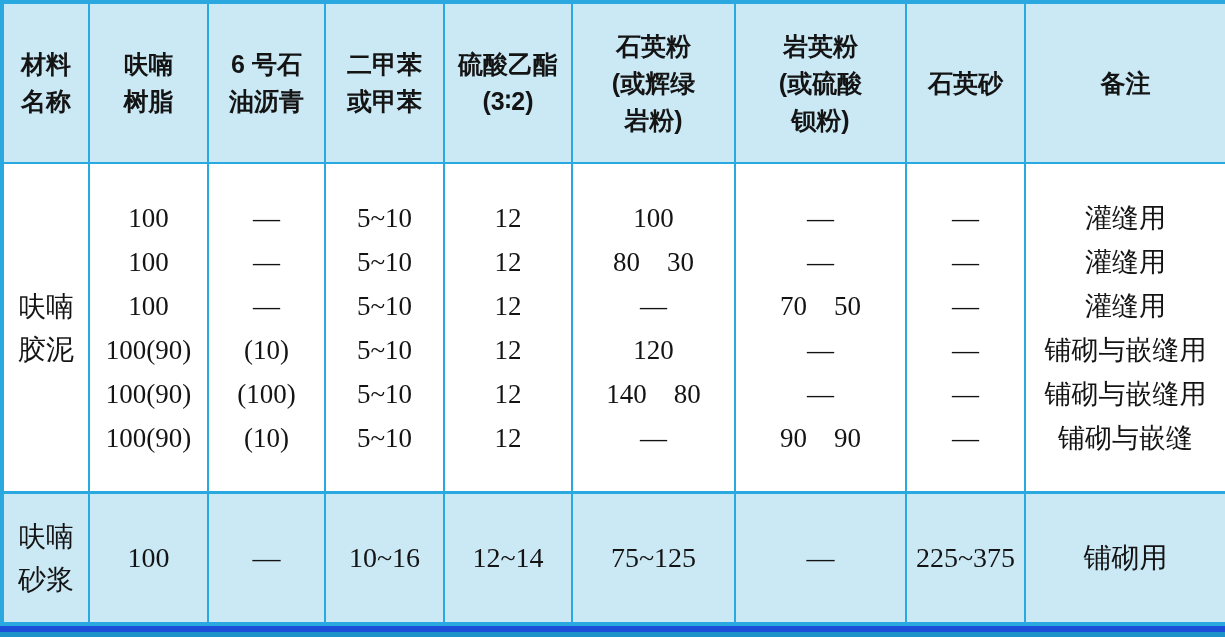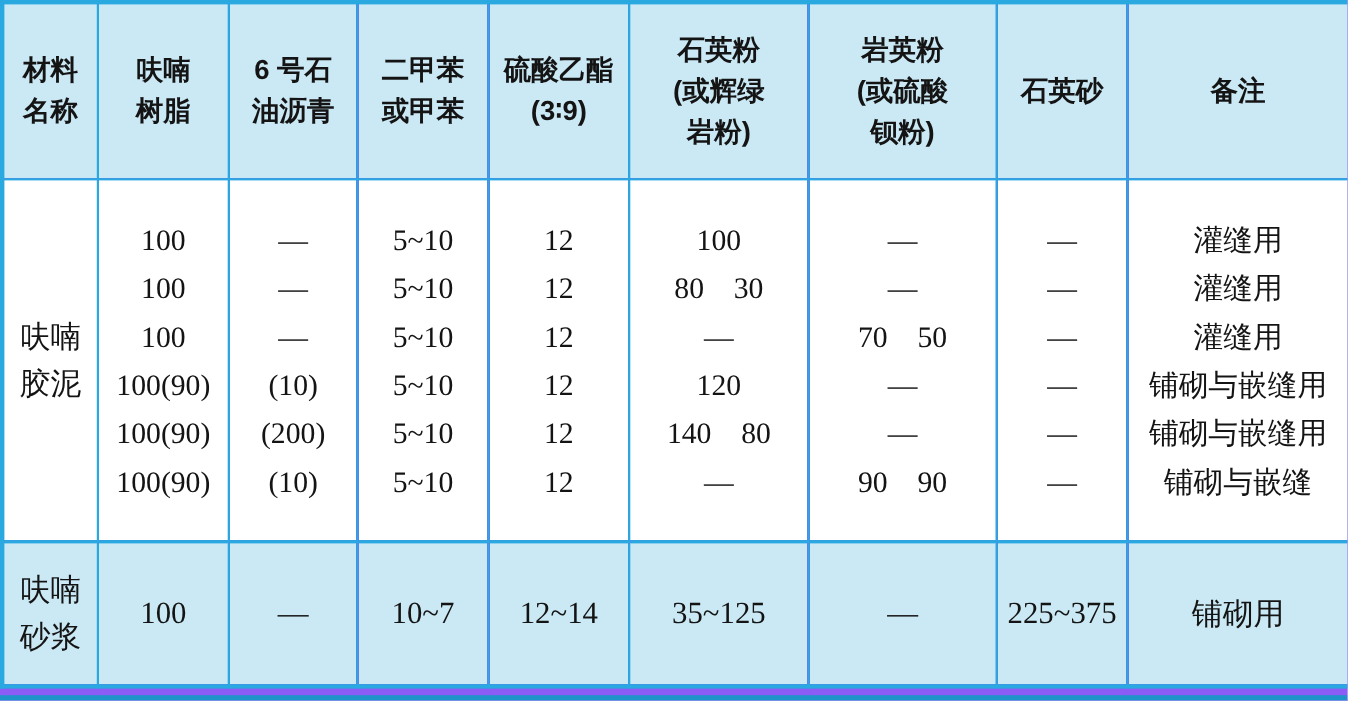--- a/index.html
+++ b/index.html
@@ -1,19 +1,19 @@
 <!DOCTYPE html>
 <html><head>
 <meta charset="utf-8">
 <style>
   html,body{margin:0;padding:0;}
   .page{
     position:relative;
     width:1225px;height:637px;
-    background:#8b5cf6;
+    background:#1d4ed8;
     color:#141414;
     font-family:"Liberation Sans",sans-serif;
     overflow:hidden;
   }
   table.mix{
     position:absolute;top:0;left:0;
     width:1225px;height:626px;
     border-collapse:collapse;
     table-layout:fixed;
     border:4px solid #29a9e0;
@@ -84,21 +84,21 @@
       <tr>
         <th>材料
 名称</th>
         <th>呋喃
 树脂</th>
         <th>6 号石
 油沥青</th>
         <th>二甲苯
 或甲苯</th>
         <th>硫酸乙酯
-(3∶9)</th>
+(3∶2)</th>
         <th>石英粉
 (或辉绿
 岩粉)</th>
         <th>岩英粉
 (或硫酸
 钡粉)</th>
         <th>石英砂</th>
         <th>备注</th>
       </tr>
     </thead>
@@ -112,21 +112,21 @@
             <div class="line">100</div>
             <div class="line">100(90)</div>
             <div class="line">100(90)</div>
             <div class="line">100(90)</div>
           </td>
         <td>
             <div class="line">—</div>
             <div class="line">—</div>
             <div class="line">—</div>
             <div class="line">(10)</div>
-            <div class="line">(200)</div>
+            <div class="line">(100)</div>
             <div class="line">(10)</div>
           </td>
         <td>
             <div class="line">5~10</div>
             <div class="line">5~10</div>
             <div class="line">5~10</div>
             <div class="line">5~10</div>
             <div class="line">5~10</div>
             <div class="line">5~10</div>
           </td>
@@ -171,23 +171,23 @@
             <div class="line">铺砌与嵌缝</div>
           </td>
       </tr>
     </tbody>
     <tbody class="foot">
       <tr>
         <td class="material">呋喃
 砂浆</td>
         <td>100</td>
         <td>—</td>
-        <td>10~7</td>
+        <td>10~16</td>
         <td>12~14</td>
-        <td>35~125</td>
+        <td>75~125</td>
         <td>—</td>
         <td>225~375</td>
         <td>铺砌用</td>
       </tr>
     </tbody>
   </table>
   <div class="bottom-bar"></div>
 </div>
 
 </body></html>

